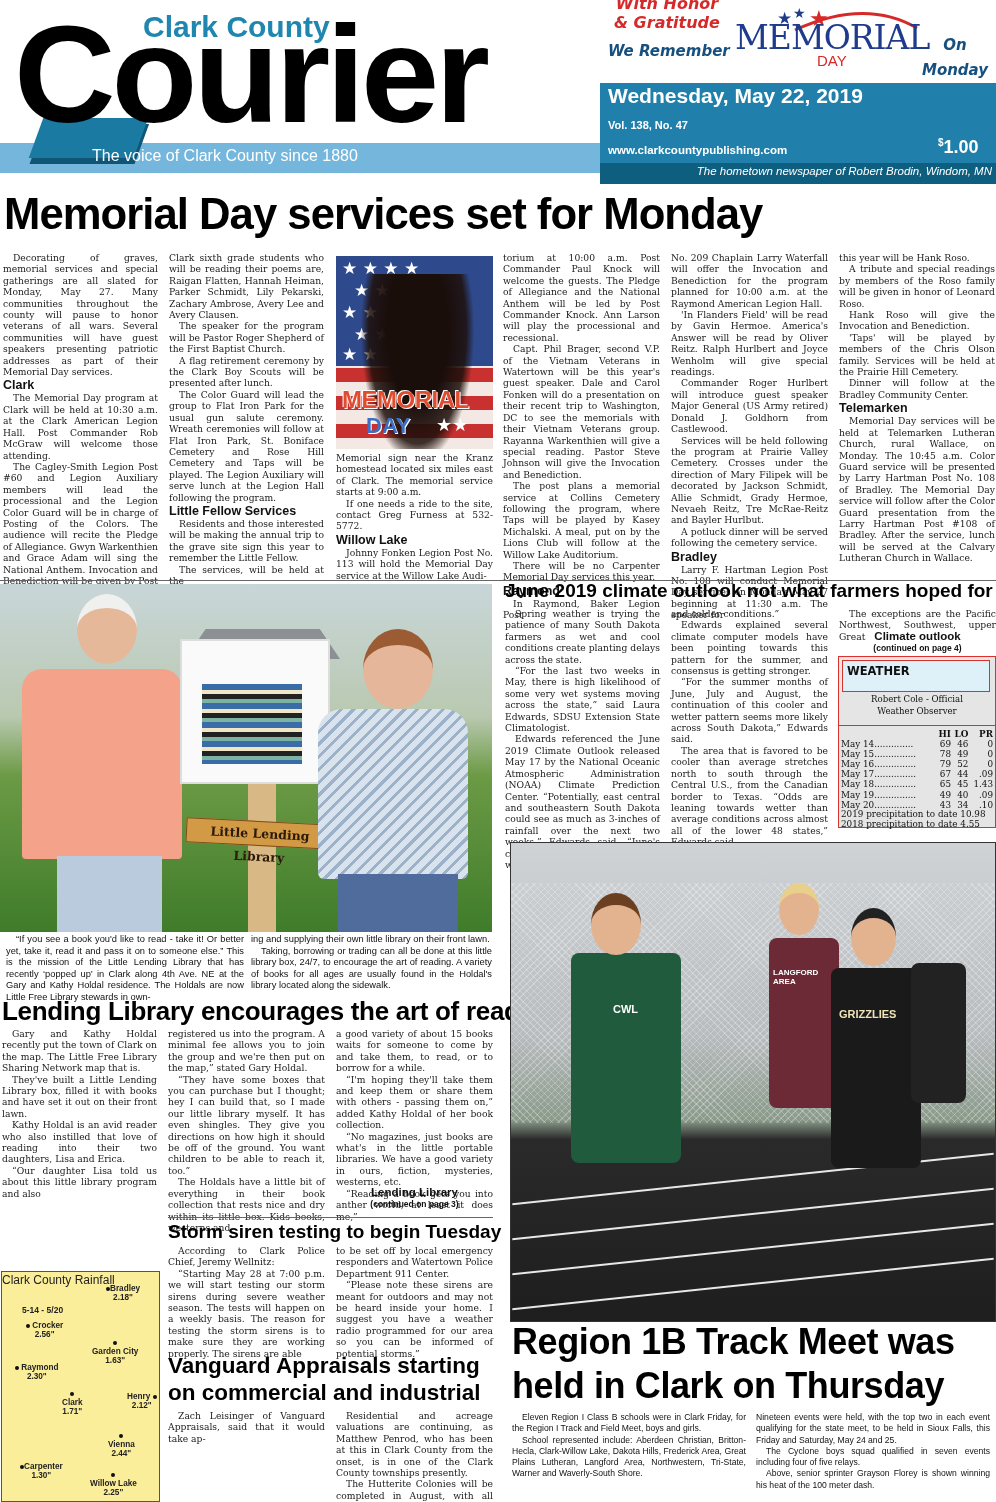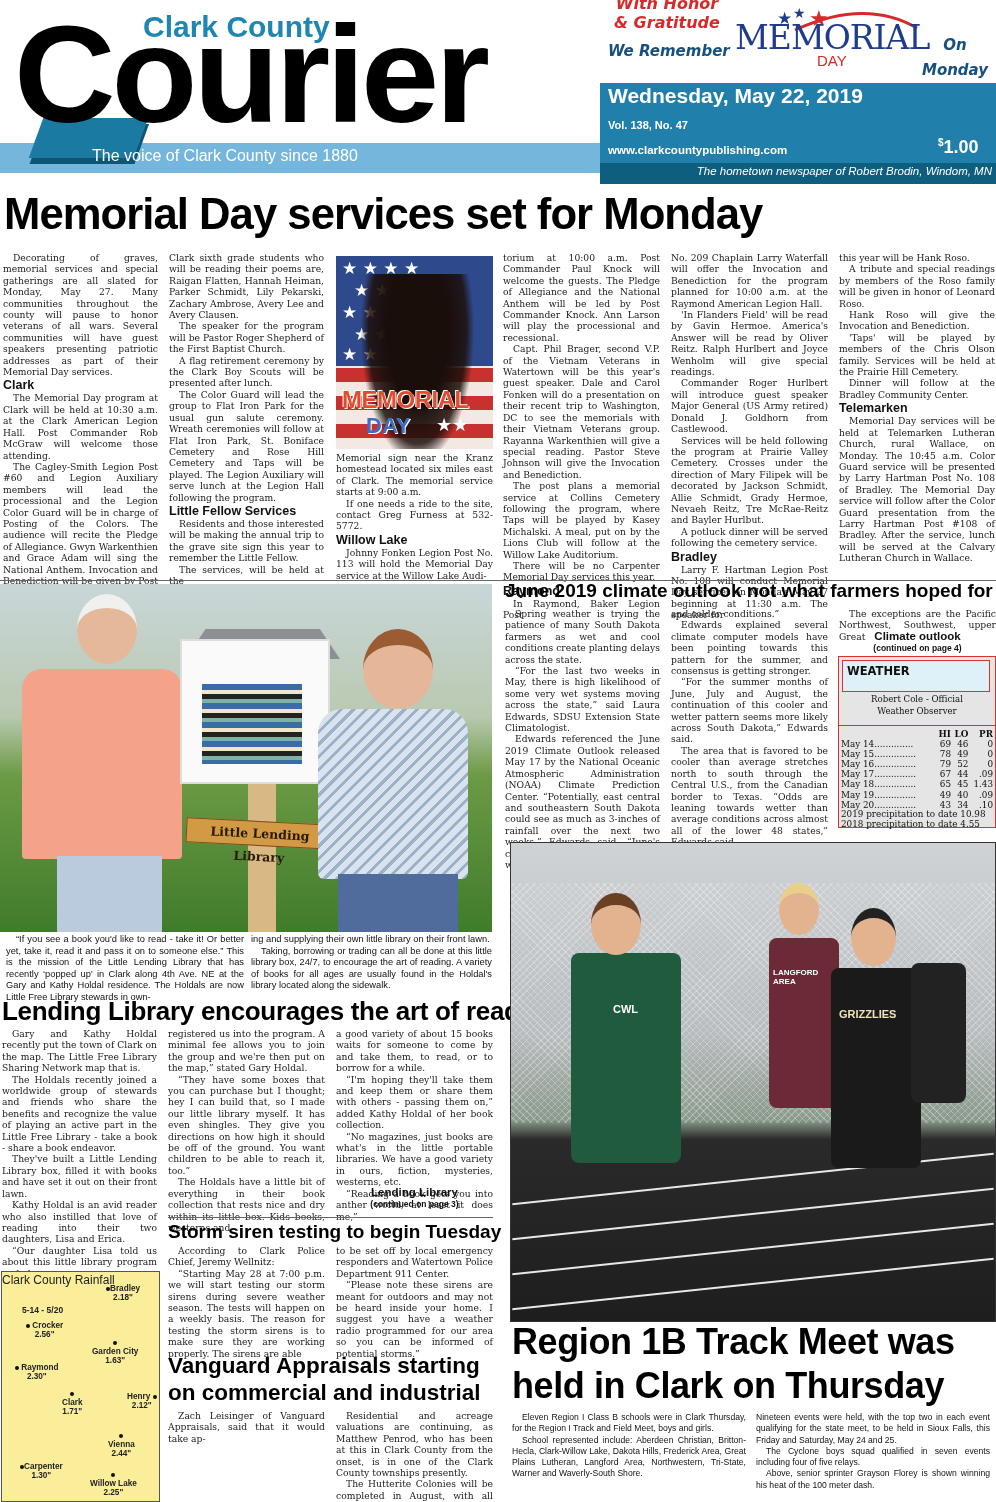--- a/index.html
+++ b/index.html
@@ -202,21 +202,20 @@
   </div>
 <div class="abs sans-text" style="left:251px;top:934px;width:241px;">
   <p style="text-indent:0">ing and supplying their own little library on their front lawn.</p>
   <p>Taking, borrowing or trading can all be done at this little library box, 24/7, to encourage the art of reading. A variety of books for all ages are usually found in the Holdal's library located along the sidewalk.</p>
 </div>
 
 <div class="abs headline" style="left:2px;top:996px;font-size:26px;letter-spacing:-0.3px;">Lending Library encourages the art of reading</div>
 
 <div class="abs body-text" style="left:2px;top:1028px;width:155px;">
     <p class="">Gary and Kathy Holdal recently put the town of Clark on the map. The Little Free Library Sharing Network map that is.</p>
-    <p class="">The Holdals recently joined a worldwide group of stewards and friends who share the benefits and recognize the value of playing an active part in the Little Free Library - take a book - share a book endeavor.</p>
     <p class="">They've built a Little Lending Library box, filled it with books and have set it out on their front lawn.</p>
     <p class="">Kathy Holdal is an avid reader who also instilled that love of reading into their two daughters, Lisa and Erica.</p>
     <p class="">“Our daughter Lisa told us about this little library program and also</p>
   </div>
 <div class="abs body-text" style="left:168px;top:1028px;width:157px;">
     <p class="" style="text-indent: 0px;">registered us into the program. A minimal fee allows you to join the group and we're then put on the map,” stated Gary Holdal.</p>
     <p class="">“They have some boxes that you can purchase but I thought; hey I can build that, so I made our little library myself. It has even shingles. They give you directions on how high it should be off of the ground. You want children to be able to reach it, too.”</p>
     <p class="">The Holdals have a little bit of everything in their book collection that rests nice and dry within its little box. Kids books, westerns and</p>
   </div>
 <div class="abs body-text" style="left:336px;top:1028px;width:157px;">
@@ -372,20 +371,20 @@
   </div>
   <div class="head" style="left:340px;top:65px;width:45px;height:58px;border-top:10px solid #222;"></div>
   <div class="runner" style="left:400px;top:120px;width:55px;height:140px;background:#222;"></div>
 </div>
 
 <div class="abs headline" style="left:512px;top:1320px;font-size:36px;line-height:44px;letter-spacing:-0.4px;">
   <div>Region 1B Track Meet was</div>
   <div>held in Clark on Thursday</div>
 </div>
 <div class="abs sans-text" style="left:512px;top:1412px;width:234px;font-size:8.6px;line-height:11.3px;">
-    <p class="">Eleven Region I Class B schools were in Clark Thursday, for the Region I Track and Field Meet, boys and girls.</p>
+    <p class="">Eleven Region I Class B schools were in Clark Friday, for the Region I Track and Field Meet, boys and girls.</p>
     <p class="">School represented include: Aberdeen Christian, Britton-Hecla, Clark-Willow Lake, Dakota Hills, Frederick Area, Great Plains Lutheran, Langford Area, Northwestern, Tri-State, Warner and Waverly-South Shore.</p>
   </div>
 <div class="abs sans-text" style="left:756px;top:1412px;width:234px;font-size:8.6px;line-height:11.3px;">
     <p class="" style="text-indent: 0px;">Nineteen events were held, with the top two in each event qualifying for the state meet, to be held in Sioux Falls, this Friday and Saturday, May 24 and 25.</p>
     <p class="">The Cyclone boys squad qualified in seven events including four of five relays.</p>
     <p class="">Above, senior sprinter Grayson Florey is shown winning his heat of the 100 meter dash.</p>
   </div>
 
 </body></html>

